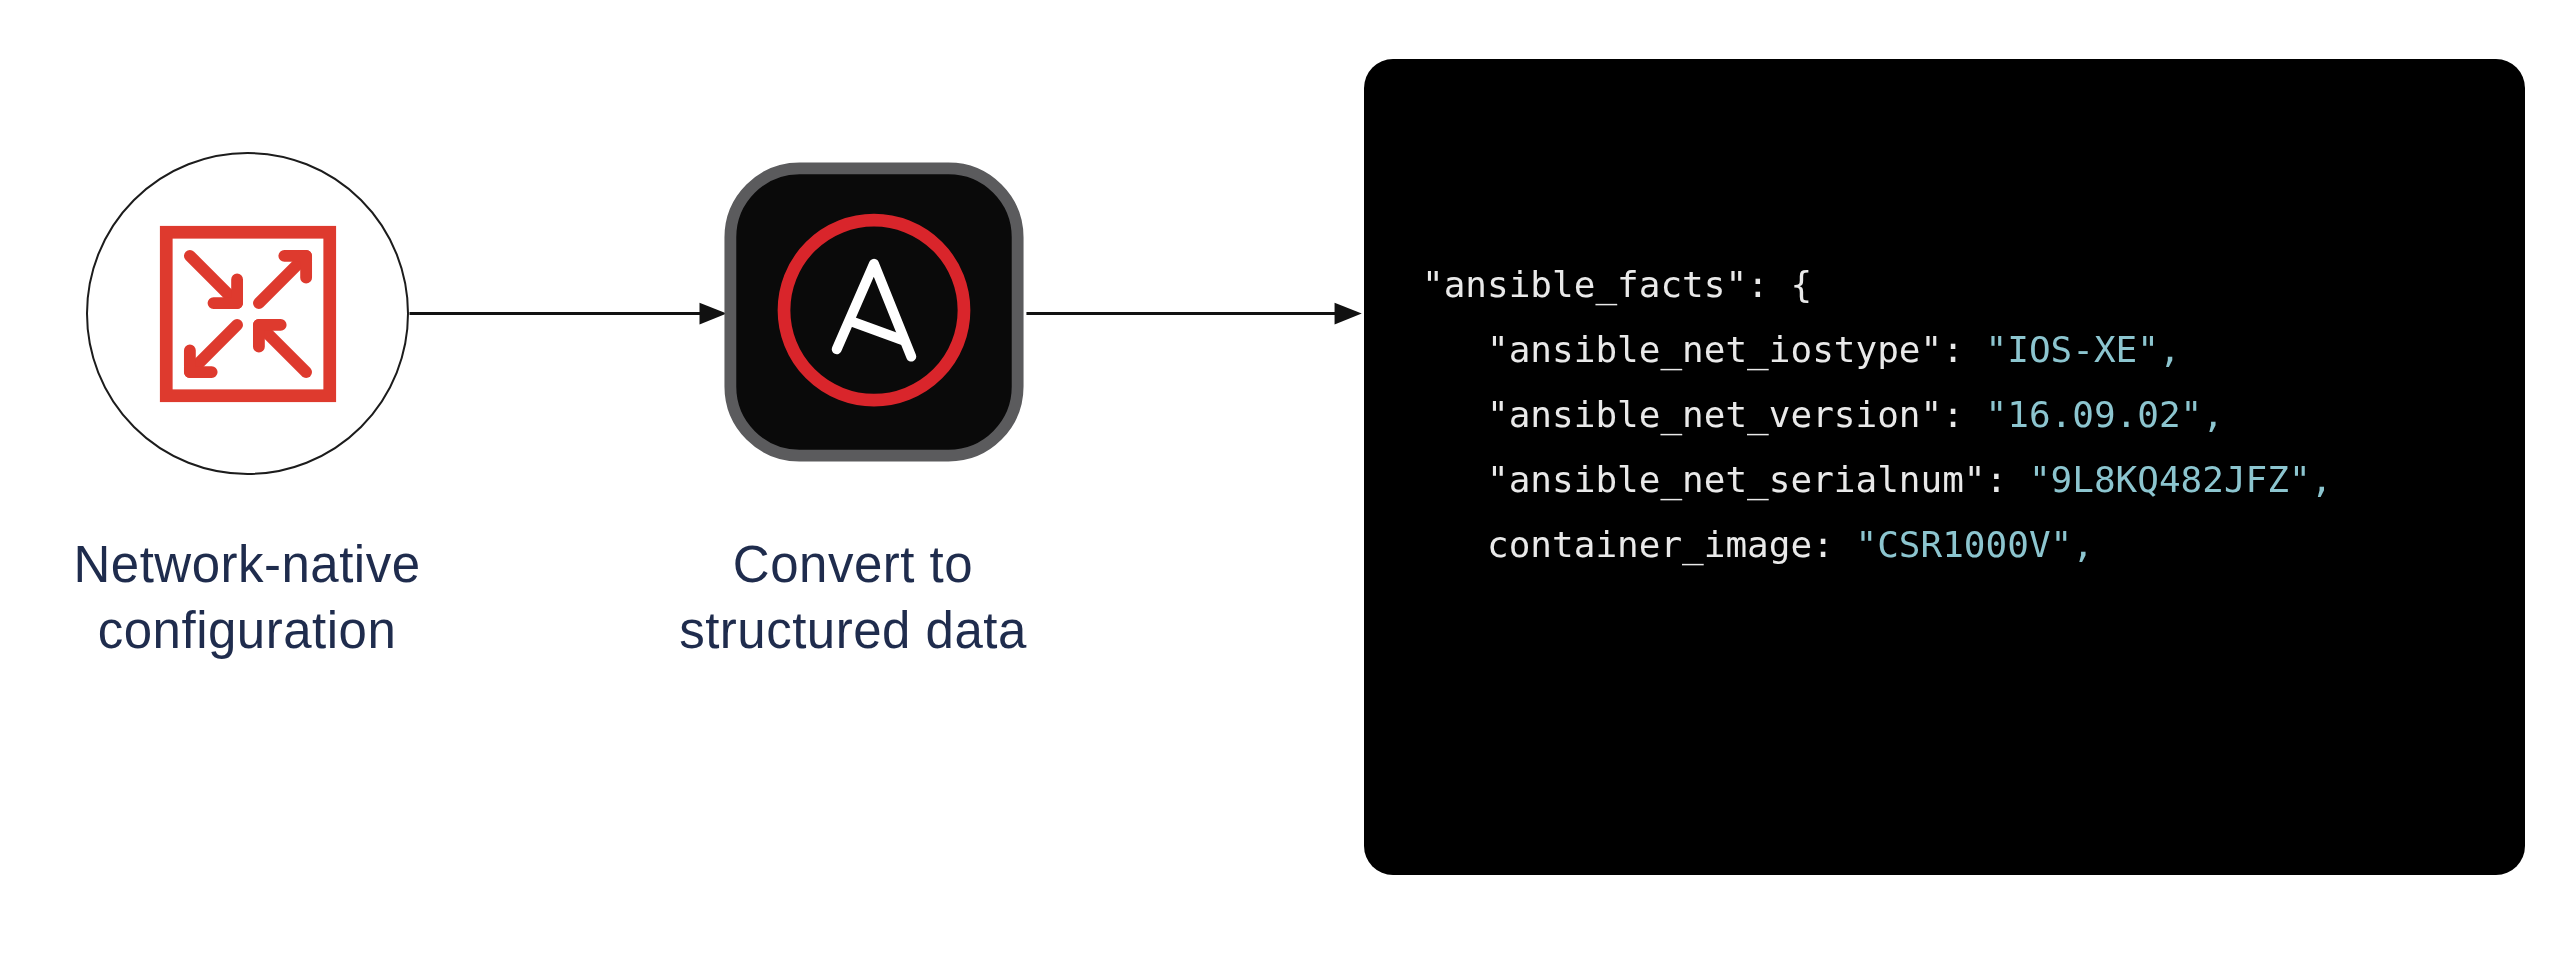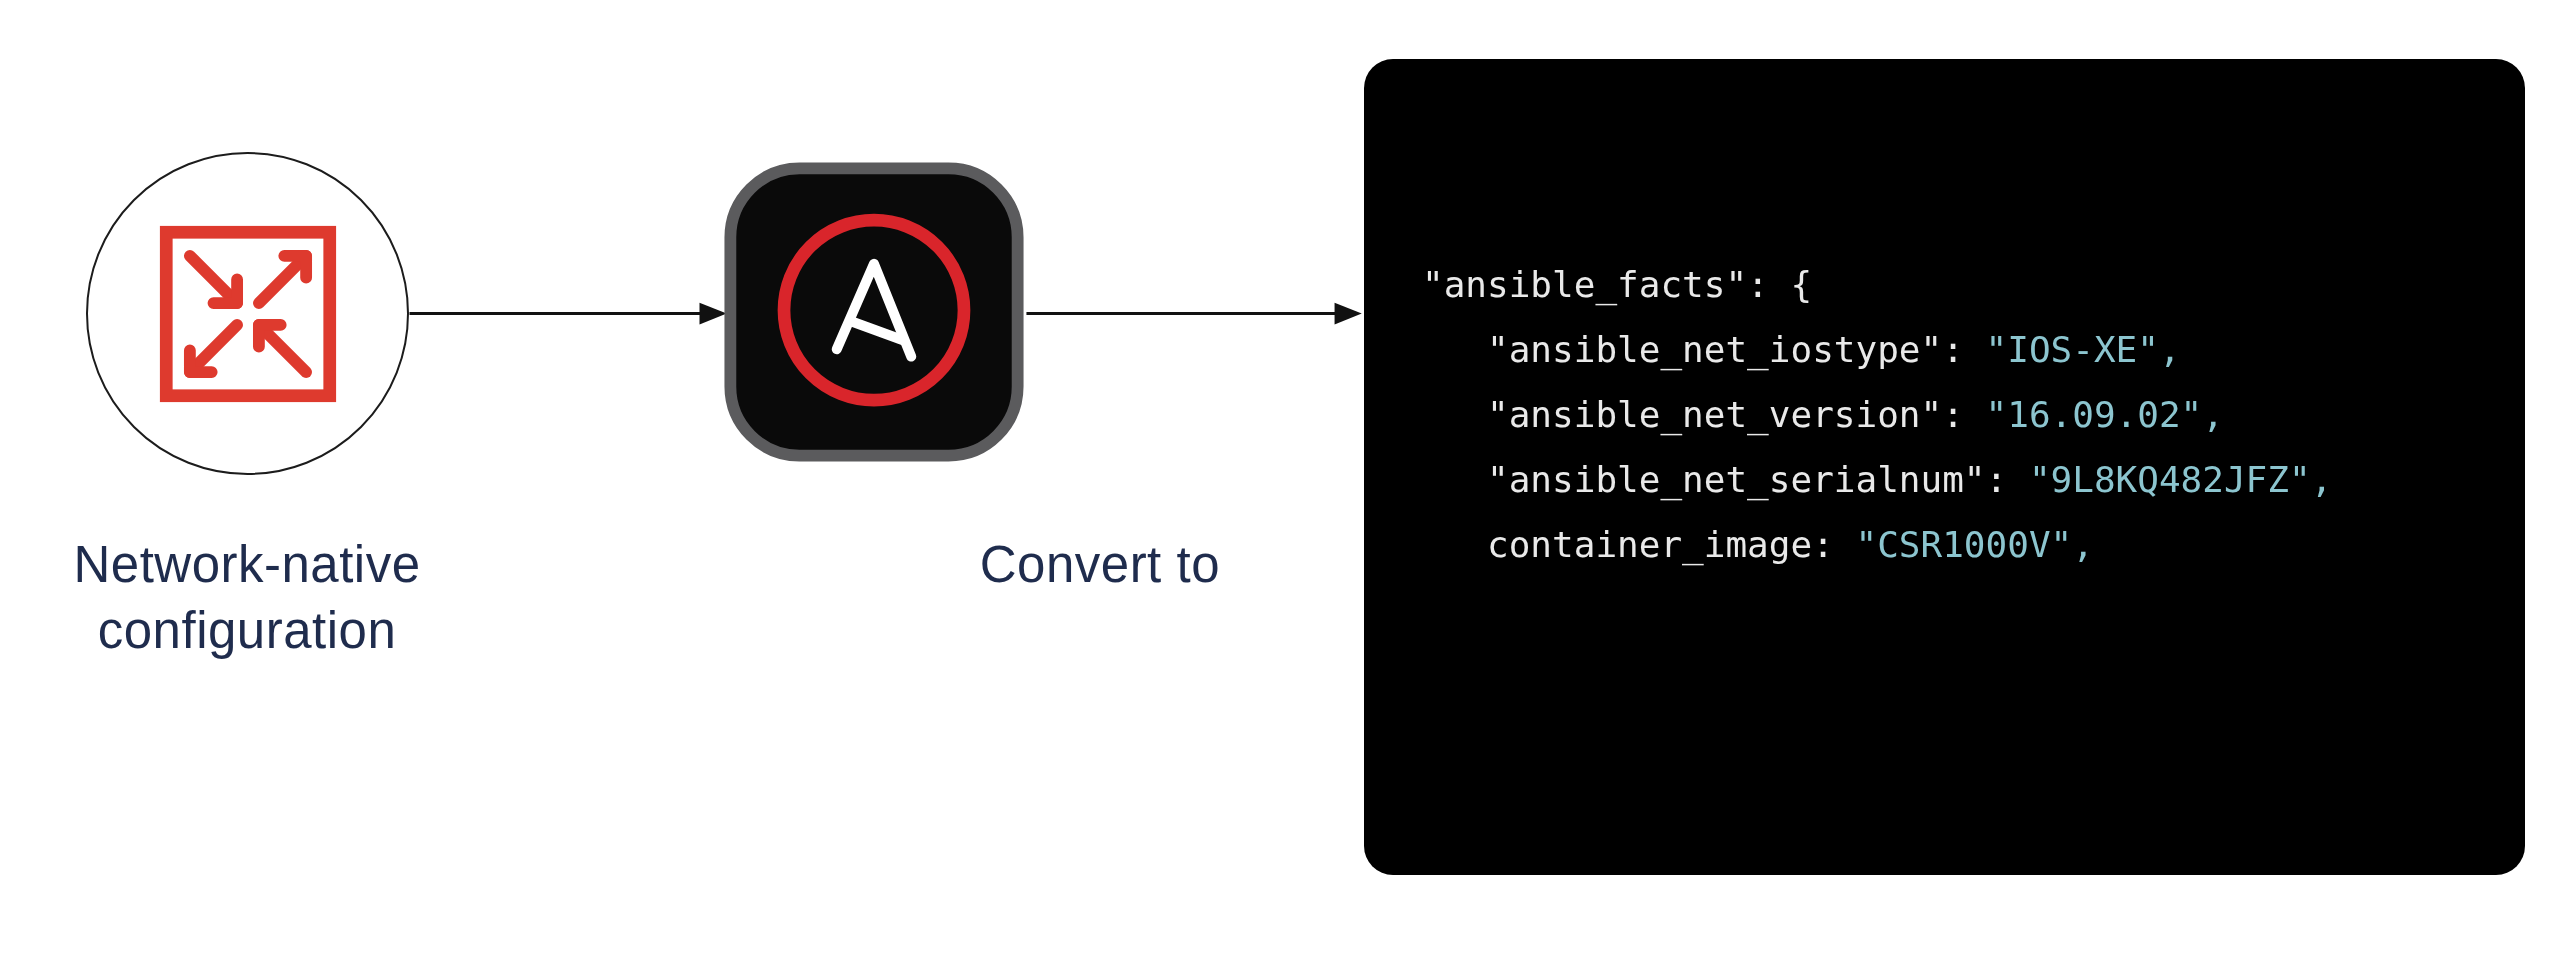--- a/index.html
+++ b/index.html
@@ -44,21 +44,21 @@
   .code-line .comment{color:var(--code-comment,#e0766b);}
 
   
   .node-label{
     position:absolute;width:636px;top:532px;text-align:center;
     color:var(--label-text,#1f2c4d);font-size:51px;line-height:66px;
     font-weight:500;letter-spacing:0.5px;
   }
   .node-label .line{display:block;}
   #label-network{left:-71px;}
-  #label-convert{left:584px;text-align:right;}
+  #label-convert{left:535px;}
 </style>
 </head>
 <body>
 
 <div>
 
   <div class="node-circle">
     <svg width="178" height="178" viewBox="0 0 196 196">
       <rect x="8" y="8" width="180" height="180" class="router-stroke" stroke-width="14"></rect>
       <g class="router-stroke" stroke-width="13" stroke-linecap="round" stroke-linejoin="round">
@@ -104,16 +104,17 @@
       <div class="code-line"><span class="plain">   "ansible_net_serialnum": </span><span class="value">"9L8KQ482JFZ",</span></div>
       <div class="code-line"><span class="plain">   container_image: </span><span class="value">"CSR1000V",</span></div>
     </div>
 
   <div class="node-label" id="label-network">
     <span class="line">Network-native</span>
     <span class="line">configuration</span>
   </div>
   <div class="node-label" id="label-convert">
     <span class="line">Convert to</span>
+    <span class="line">structured data</span>
   </div>
 
 </div>
 
 
 </body></html>

